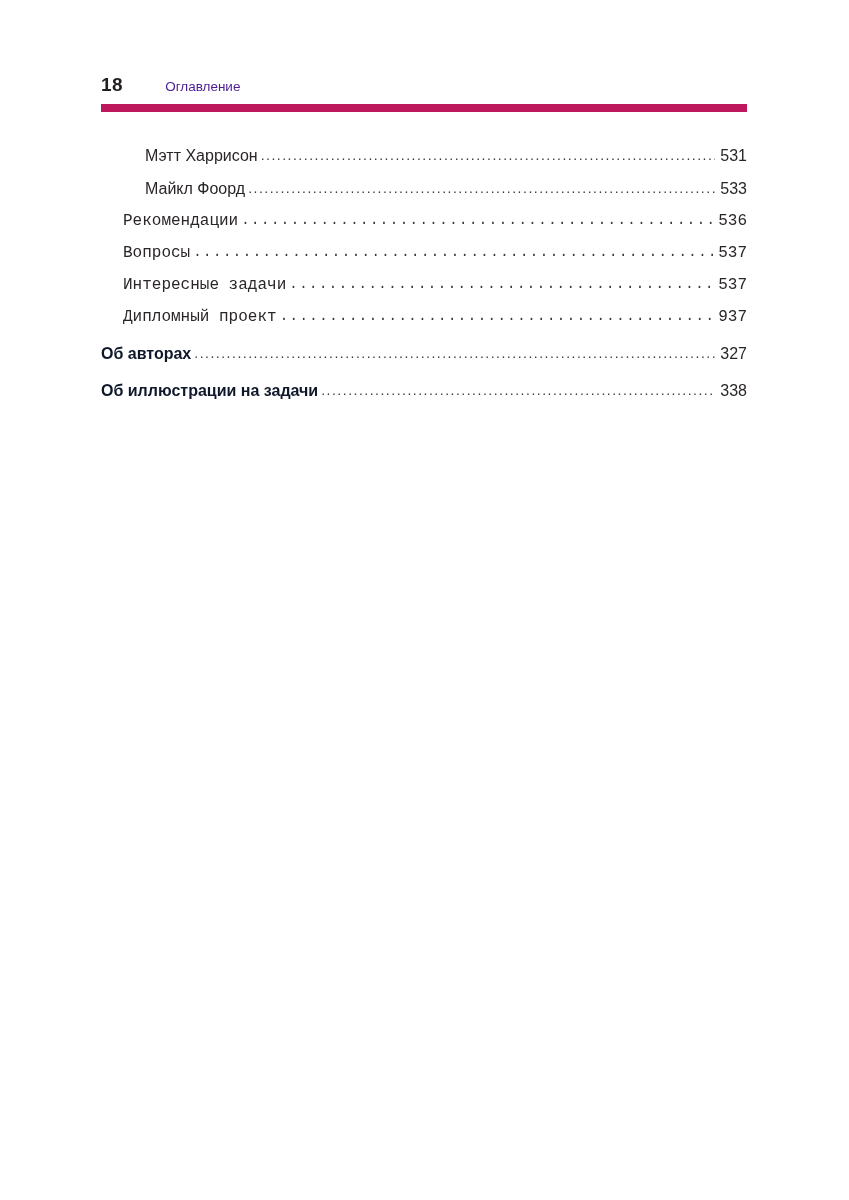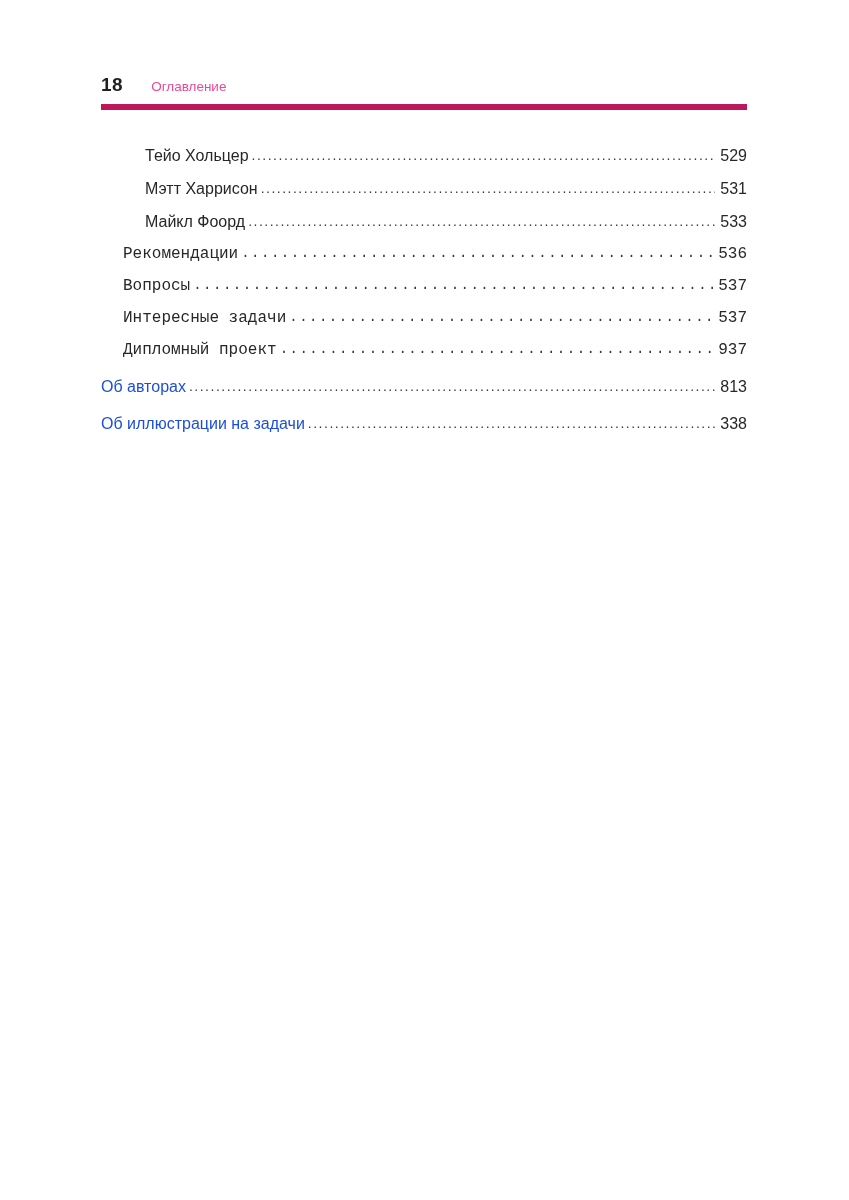--- a/index.html
+++ b/index.html
@@ -17,54 +17,54 @@
     overflow: hidden;
   }
   
   .header {
     position: absolute;
     left: 101px;
     width: 646px;
     top: 74px;
     display: flex;
     align-items: baseline;
-    border-bottom: 6px solid #be185d;
+    border-bottom: 8px solid #be185d;
     padding-bottom: 8px;
   }
   .page-number {
     font-size: 19px;
     font-weight: 700;
     color: #231f20;
     letter-spacing: 0.5px;
   }
   .running-title {
     font-size: 13.5px;
     font-weight: 400;
-    color: #ec4899;
-    margin-left: 28px;
+    color: #4c1d95;
+    margin-left: 42px;
   }
   
   .toc {
     position: absolute;
     left: 101px;
     width: 646px;
     top: 147px;
   }
   .toc-row {
     display: flex;
     align-items: baseline;
     font-size: 16px;
     line-height: 17px;
     margin-bottom: 15px;
     color: #2a2627;
   }
   .toc-row.level-2 { margin-left: 44px; }
   .toc-row.level-1 { margin-left: 22px; font-family: Liberation Mono, monospace; }
   .toc-row.level-0 { margin-left: 0; margin-top: 19px; }
-  .toc-row.bold .toc-title { font-weight: 400; color: #1d4ed8; }
+  .toc-row.bold .toc-title { font-weight: 700; color: #0f172a; }
   .toc-title {
     white-space: nowrap;
     padding-right: 3px;
   }
   .toc-dots {
     flex: 1;
     overflow: hidden;
     white-space: nowrap;
     font-size: 14px;
     letter-spacing: 1.5px;
@@ -87,25 +87,20 @@
 <body>
 
 <div class="page">
 
   <div class="header">
     <span class="page-number">18</span>
     <span class="running-title">Оглавление</span>
   </div>
 
   <div class="toc">
-    <div class="toc-row level-2">
-      <span class="toc-title">Тейо Хольцер</span>
-      <span class="toc-dots"></span>
-      <span class="toc-page">529</span>
-    </div>
 
     <div class="toc-row level-2">
       <span class="toc-title">Мэтт Харрисон</span>
       <span class="toc-dots"></span>
       <span class="toc-page">531</span>
     </div>
 
     <div class="toc-row level-2">
       <span class="toc-title">Майкл Фоорд</span>
       <span class="toc-dots"></span>
@@ -132,21 +127,21 @@
 
     <div class="toc-row level-1">
       <span class="toc-title">Дипломный проект</span>
       <span class="toc-dots"></span>
       <span class="toc-page">937</span>
     </div>
 
     <div class="toc-row level-0 bold">
       <span class="toc-title">Об авторах</span>
       <span class="toc-dots"></span>
-      <span class="toc-page">813</span>
+      <span class="toc-page">327</span>
     </div>
 
     <div class="toc-row level-0 bold">
       <span class="toc-title">Об иллюстрации на задачи</span>
       <span class="toc-dots"></span>
       <span class="toc-page">338</span>
     </div>
   </div>
 
 </div>

